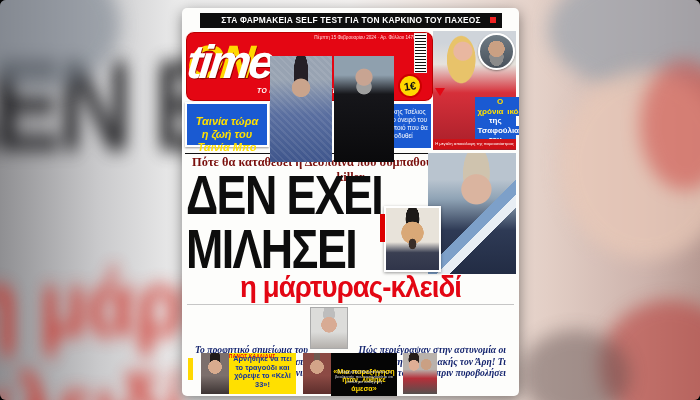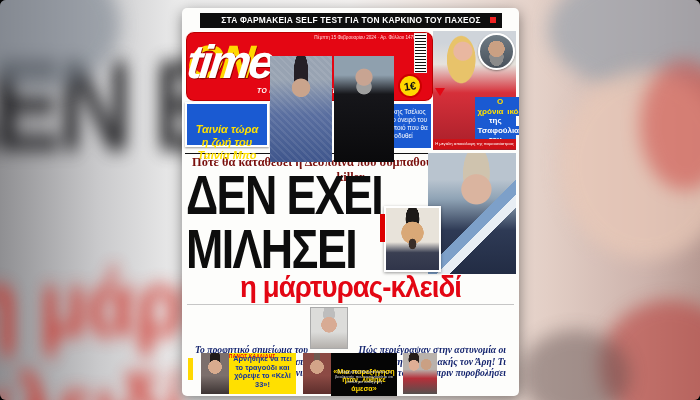--- a/index.html
+++ b/index.html
@@ -43,21 +43,21 @@
      radial-gradient(ellipse at 50% 16%, #241f26 0 16%, transparent 17%),
      repeating-linear-gradient(45deg, rgba(255,255,255,.08) 0 2px, transparent 2px 5px),
      linear-gradient(180deg,#98a3b2 0 22%,#5a6fa0 55%,#3f568c);}
   .ph-tselios{left:152px;top:48px;width:60px;height:106px;z-index:3;background:
      radial-gradient(circle at 50% 20%, #c8a492 0 9%, transparent 10%),
      radial-gradient(circle at 50% 29%, #9f9f9f 0 9%, transparent 10%),
      linear-gradient(180deg,#8fa0ae 0 18%,#16161a 36%,#0a0a0c);}
   
   .teaser-movie{left:3px;top:94px;width:84px;height:45px;background:#1a5ad2;border:2px solid #fff;
      box-shadow:0 1px 2px rgba(0,0,0,.4);color:#ffe000;font-weight:bold;font-style:italic;
-     font-size:11px;line-height:13px;text-align:center;padding-top:19px;z-index:2;}
+     font-size:11px;line-height:13px;text-align:center;padding-top:11px;z-index:2;}
   .teaser-tselios{left:170px;top:94px;width:81px;height:48px;background:#1a5ad2;border:2px solid #fff;
      color:#fff;font-size:6.4px;line-height:8px;text-align:center;padding:4px 3px;z-index:2;}
   
   .faye-photo{left:251px;top:23px;width:83px;height:119px;background:
      radial-gradient(circle at 36% 17%, #e9b7a0 0 8%, transparent 9%),
      radial-gradient(ellipse at 34% 24%, #e8c36a 0 18%, transparent 19%),
      linear-gradient(180deg,#cfd4da 0 10%,#e6e2dc 28%,#d6303a 52%,#a81f2a 100%);}
   .tsaf-circle{left:296px;top:25px;width:37px;height:37px;border-radius:50%;border:2px solid #fff;background:
      radial-gradient(circle at 50% 42%, #caa083 0 32%, transparent 33%),
      radial-gradient(ellipse at 50% 66%, #8b8b8b 0 30%, transparent 31%),

